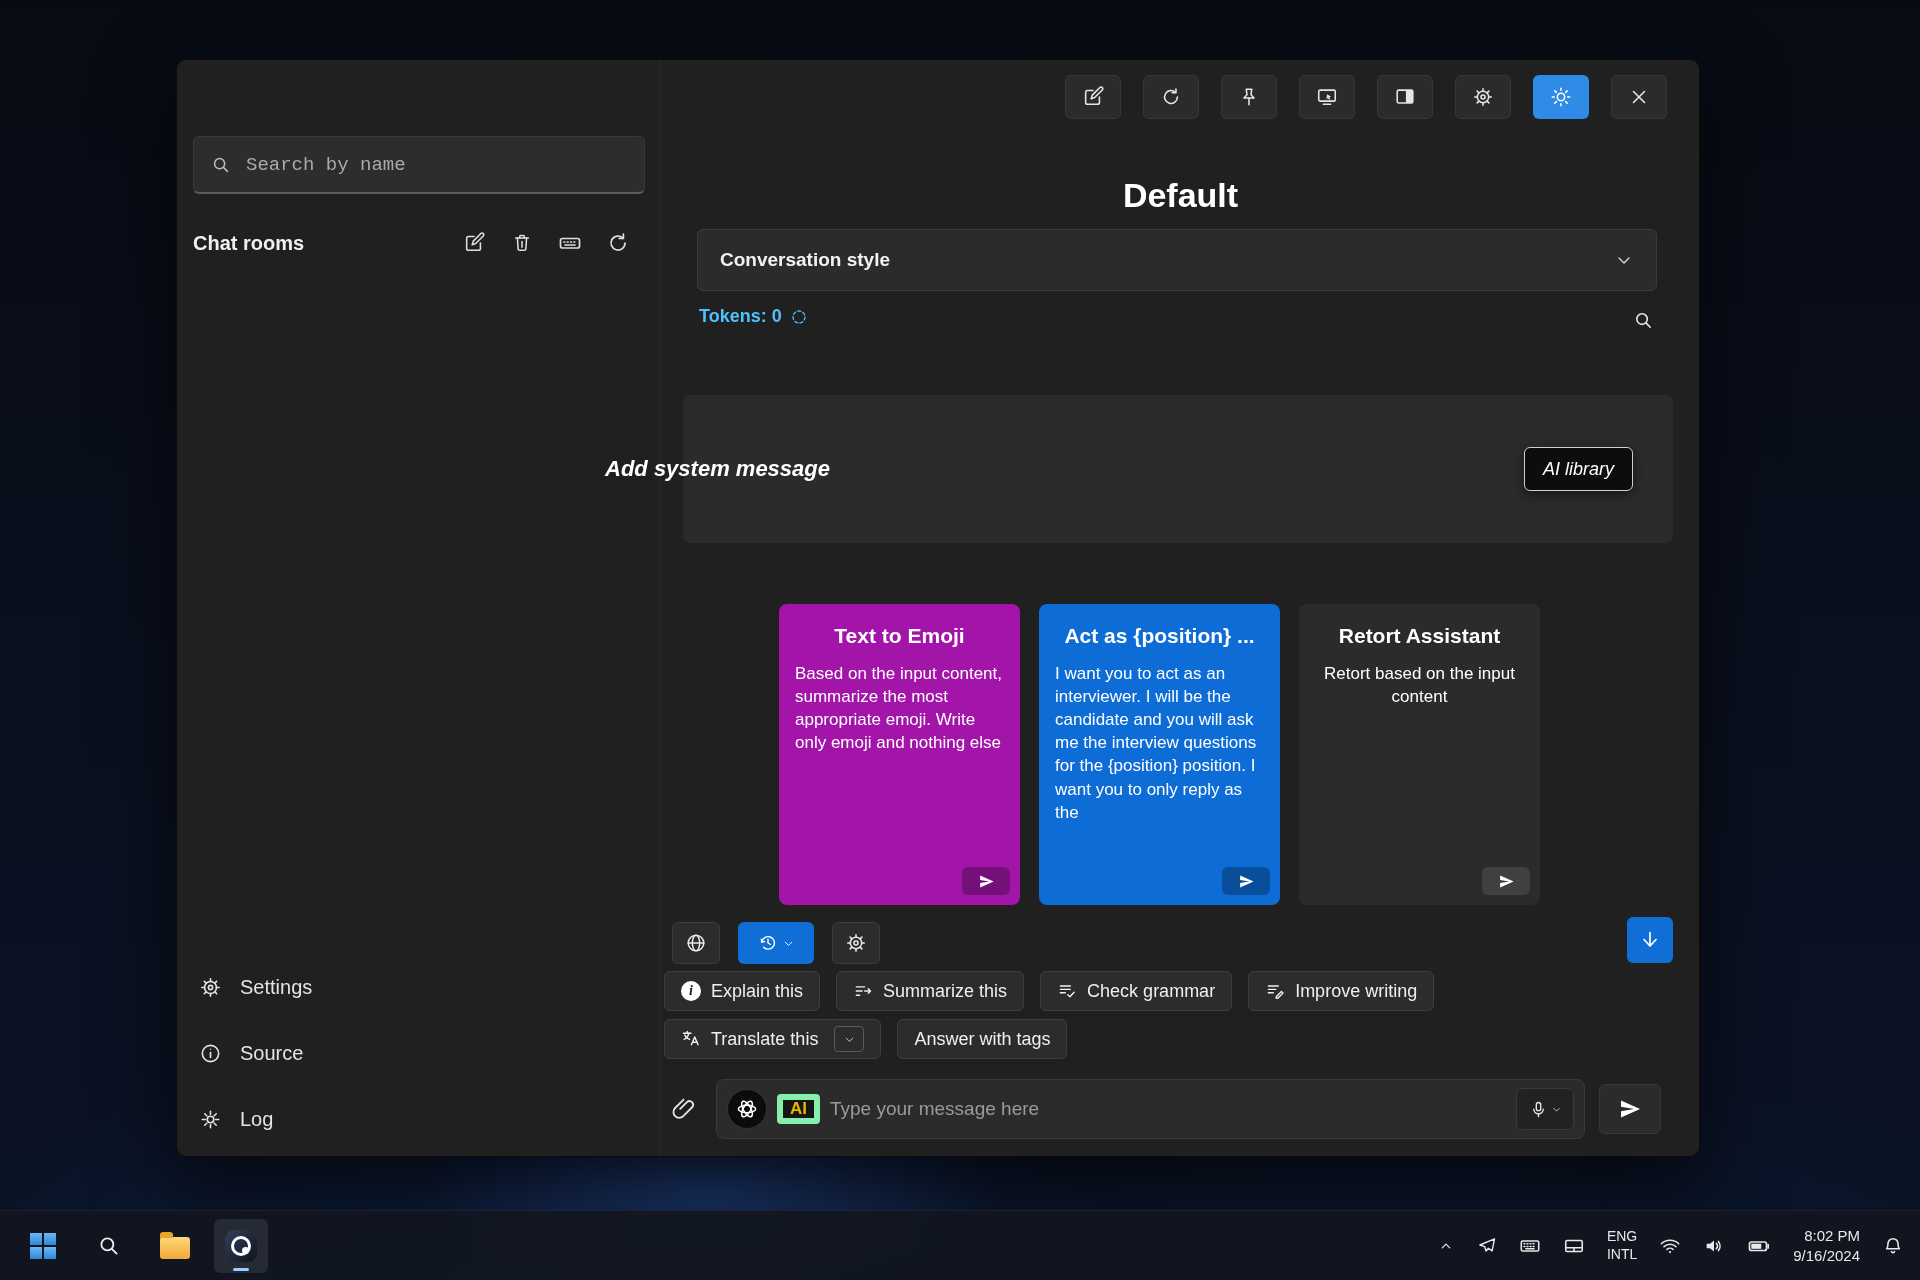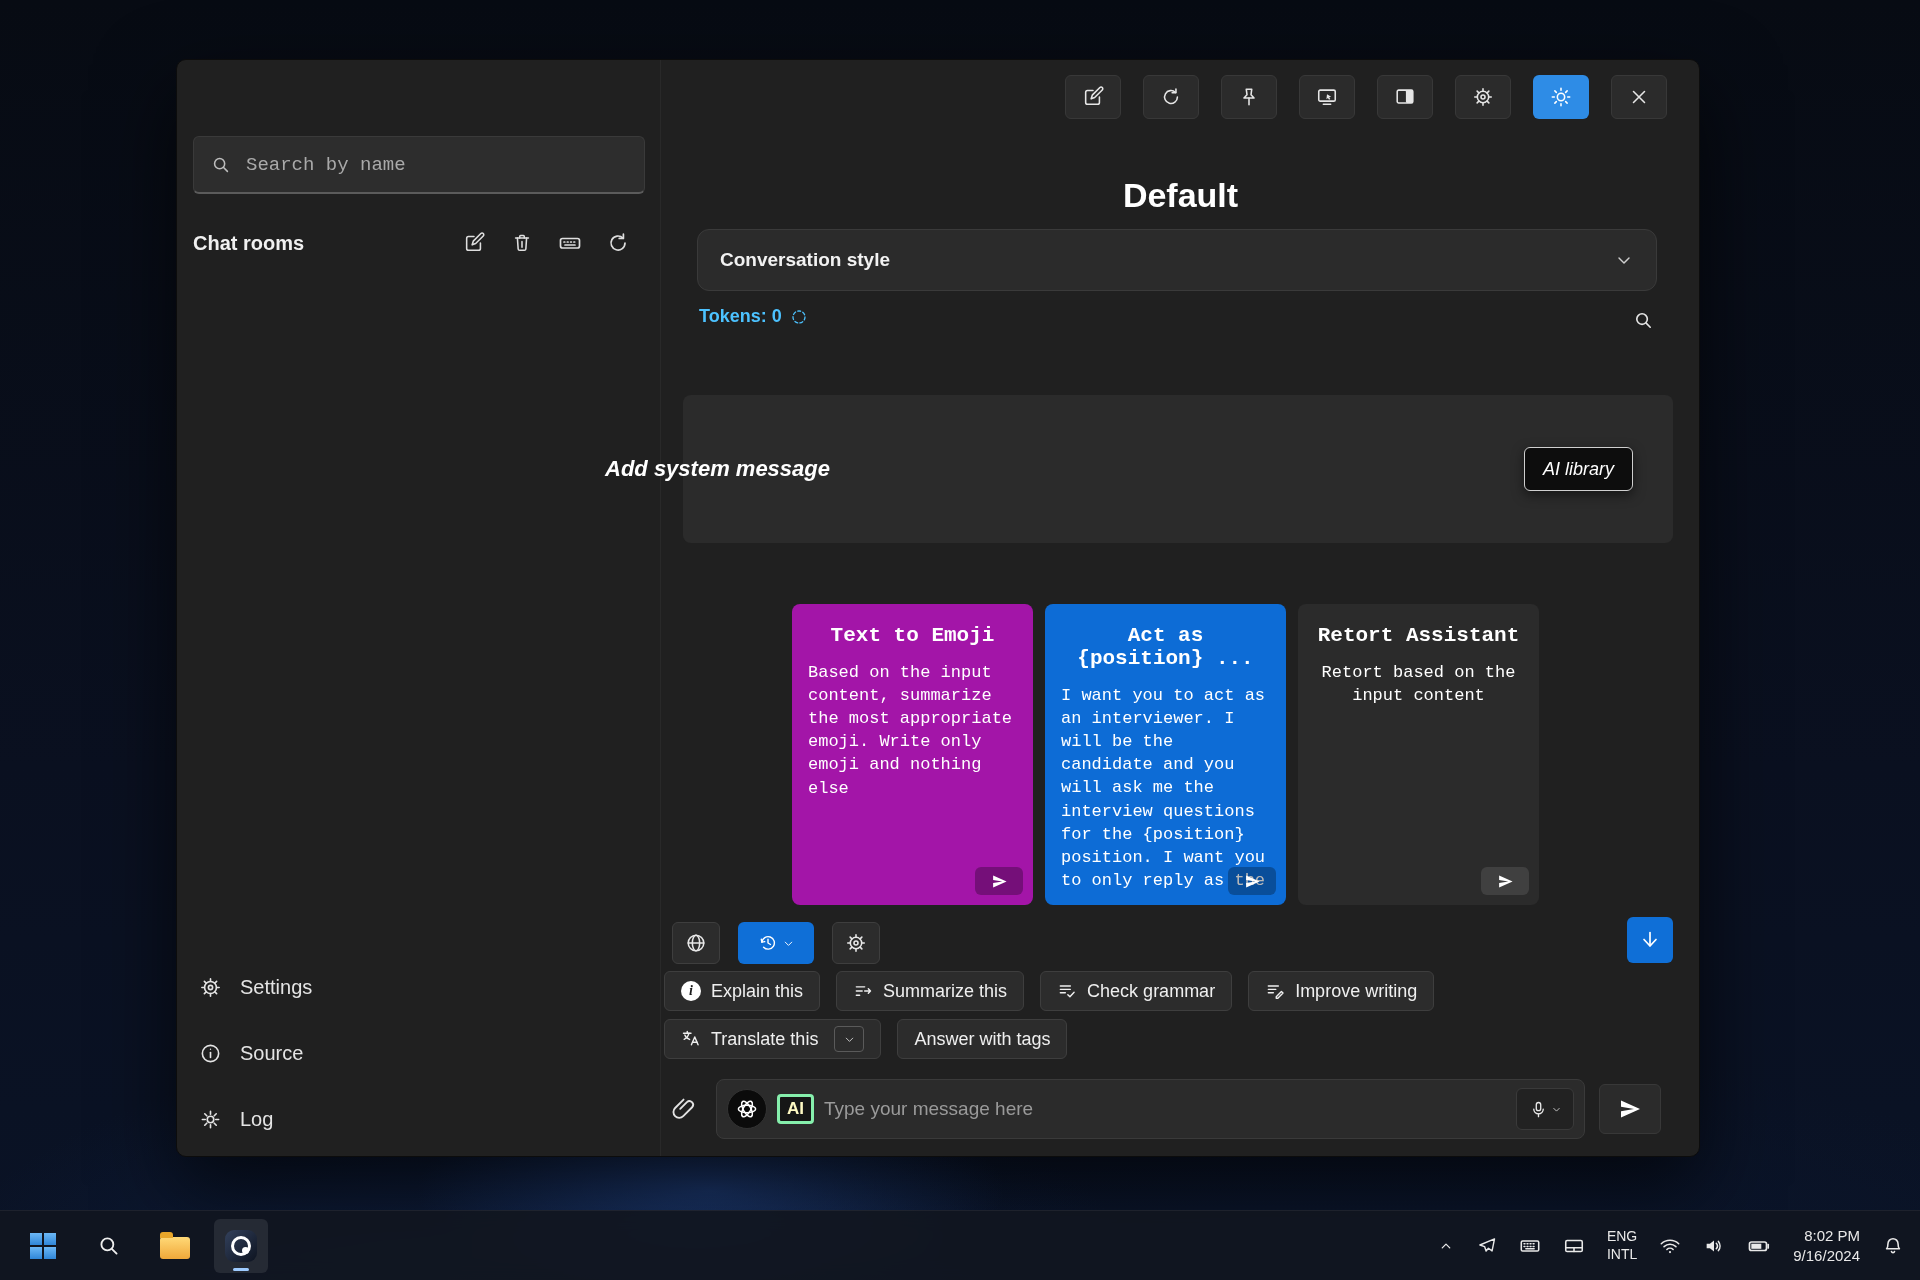--- a/index.html
+++ b/index.html
@@ -49,40 +49,40 @@
   .icon-btn { width:34px; height:34px; display:flex; align-items:center; justify-content:center; color:#dedede; border-radius:5px; cursor:pointer; }
 
   .side-footer { position:absolute; left:10px; bottom:10px; width:460px; display:flex; flex-direction:column; gap:12px; }
   .side-item { height:54px; display:flex; align-items:center; gap:18px; padding:0 12px; border-radius:6px; color:#e4e4e4; cursor:pointer; }
   .side-item .lbl { font-size:20px; }
 
   
   .main-title { position:absolute; left:483px; top:116px; width:1041px; text-align:center; font-size:34px; font-weight:700; color:#fff; }
   .conv-style {
     position:absolute; left:520px; top:169px; width:960px; height:62px;
-    background:#2b2b2b; border:1px solid #3a3a3a; border-radius:12px;
+    background:#2b2b2b; border:1px solid #3a3a3a; border-radius:6px;
     display:flex; align-items:center; padding:0 22px; cursor:pointer;
   }
   .conv-style .lbl { font-size:19px; font-weight:700; color:#f2f2f2; }
   .conv-style .caret { margin-left:auto; color:#cfcfcf; }
   .tokens-row { position:absolute; left:522px; top:246px; display:flex; align-items:center; gap:8px; font-size:18px; font-weight:700; }
   .main-search { position:absolute; left:1446px; top:242px; width:40px; height:36px; display:flex; align-items:center; justify-content:center; color:#e6e6e6; cursor:pointer; }
 
   .sysmsg-panel {
     position:absolute; left:506px; top:335px; width:990px; height:148px;
     background:#2b2b2b; border-radius:8px; display:flex; align-items:center; justify-content:flex-start;font-style:italic;
   }
   .sysmsg-panel .txt { font-size:22px; font-weight:700; color:#fff; transform:translateX(-78px); cursor:pointer; }
   .ai-library {
     position:absolute; right:40px; top:52px; height:44px; padding:0 18px;
     background:#0d0d0d; color:#fff; border:1px solid #cfcfcf; border-radius:6px;
     font-size:18px; display:flex; align-items:center; cursor:pointer; box-shadow:0 4px 12px rgba(0,0,0,.5);
   }
 
-  .cards { position:absolute; left:615px; top:544px; display:flex; gap:12px;font-family:Liberation Mono, monospace; }
+  .cards { position:absolute; left:602px; top:544px; display:flex; gap:19px; }
   .card { width:241px; height:301px; border-radius:8px; padding:16px; position:relative; color:#fff; cursor:pointer; }
   .card .c-title { font-size:21px; font-weight:700; text-align:center; margin-top:4px; }
   .card .c-body { font-size:17px; line-height:1.36; margin-top:14px; }
   .card.center .c-body { text-align:center; }
   .card .c-send {
     position:absolute; right:10px; bottom:10px; width:48px; height:28px; border-radius:6px;
     background:rgba(0,0,0,.28); display:flex; align-items:center; justify-content:center; color:#fff; cursor:pointer;
   }
   .card.dark .c-send { background:rgba(255,255,255,.10); }
 
@@ -103,21 +103,21 @@
   .chip .caretbox { width:30px; height:26px; border:1px solid #5a5a5a; border-radius:4px; display:flex; align-items:center; justify-content:center; margin-left:6px; color:#cfcfcf; }
   .info-dot { width:20px; height:20px; border-radius:50%; background:#fff; color:#1c1c1c; font-size:14px; font-weight:700; display:flex; align-items:center; justify-content:center; font-family:"Liberation Serif","DejaVu Serif",serif; font-style:italic; }
 
   .composer { position:absolute; left:487px; top:1019px; width:1016px; height:60px; display:flex; align-items:center; }
   .clip { width:40px; height:40px; display:flex; align-items:center; justify-content:center; color:#e3e3e3; cursor:pointer; }
   .input-wrap {
     margin-left:12px; width:869px; height:60px; background:#2b2b2b; border:1px solid #3a3a3a; border-radius:8px;
     display:flex; align-items:center; padding:0 10px; gap:10px;
   }
   .openai-circle { width:40px; height:40px; border-radius:50%; background:#0b0b0b; border:1px solid #333; display:flex; align-items:center; justify-content:center; cursor:pointer; }
-  .ai-badge { min-width:36px; height:30px; padding:0 7px; background:#161616; border:3px solid #86efac; border-radius:4px; color:#fef9c3; font-size:17px; font-weight:700; display:flex; align-items:center; justify-content:center; cursor:pointer; }
+  .ai-badge { min-width:36px; height:30px; padding:0 7px; background:#161616; border:6px solid #86efac; border-radius:4px; color:#eab308; font-size:17px; font-weight:700; display:flex; align-items:center; justify-content:center; cursor:pointer; }
   .input-wrap input { flex:1; background:transparent; border:none; outline:none; color:#e8e8e8; font-size:19px; font-family:inherit; }
   .input-wrap input::placeholder { color:#9a9a9a; }
   .mic-btn { width:58px; height:42px; background:#222; border:1px solid #3a3a3a; border-radius:6px; display:flex; align-items:center; justify-content:center; gap:3px; color:#e8e8e8; cursor:pointer; }
   .send-btn { margin-left:14px; width:62px; height:50px; background:#2b2b2b; border:1px solid #383838; border-radius:6px; display:flex; align-items:center; justify-content:center; color:#fff; cursor:pointer; }
 
   
   .taskbar {
     position:absolute; left:0; right:0; bottom:0; height:70px;
     background:rgba(17,22,31,.92); border-top:1px solid rgba(255,255,255,.06);
     display:flex; align-items:center; backdrop-filter:blur(10px);

